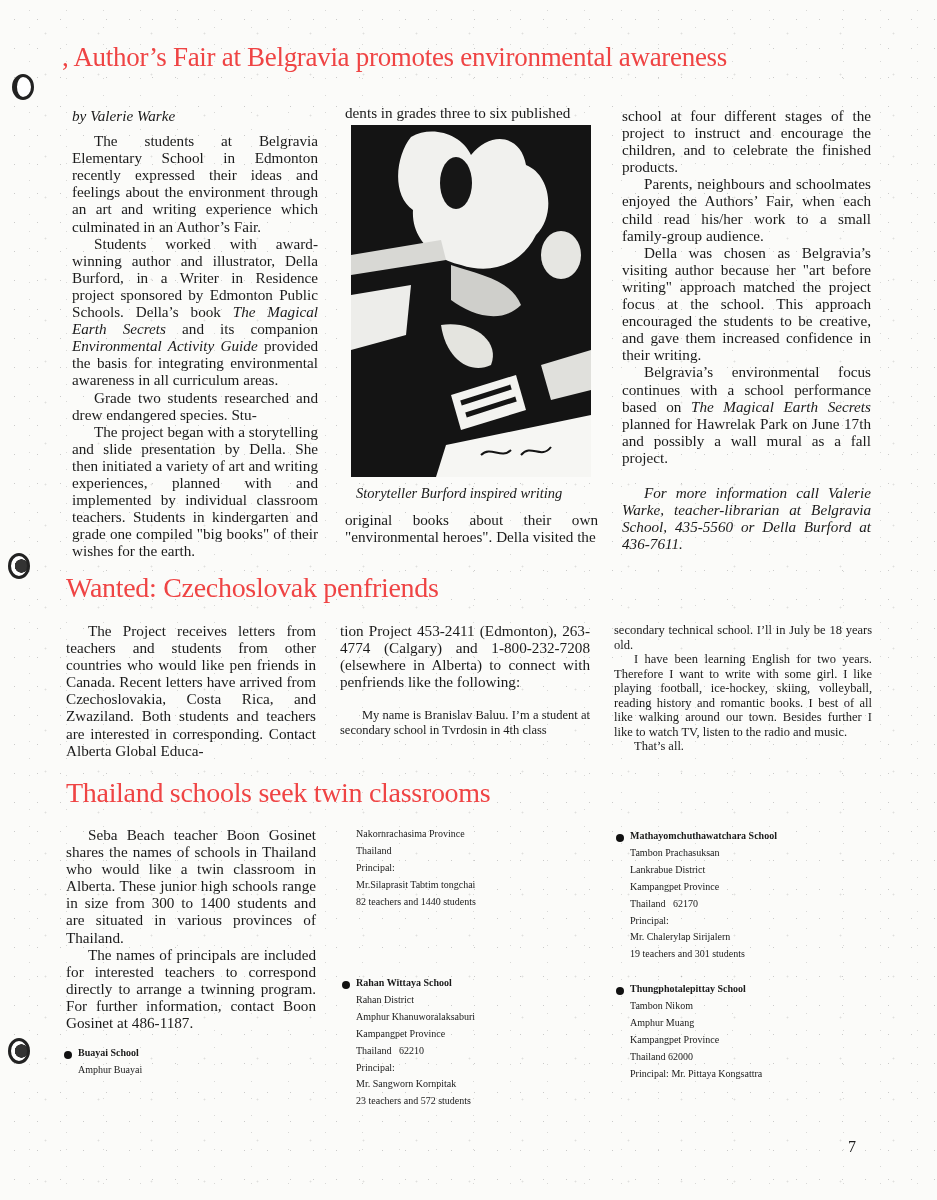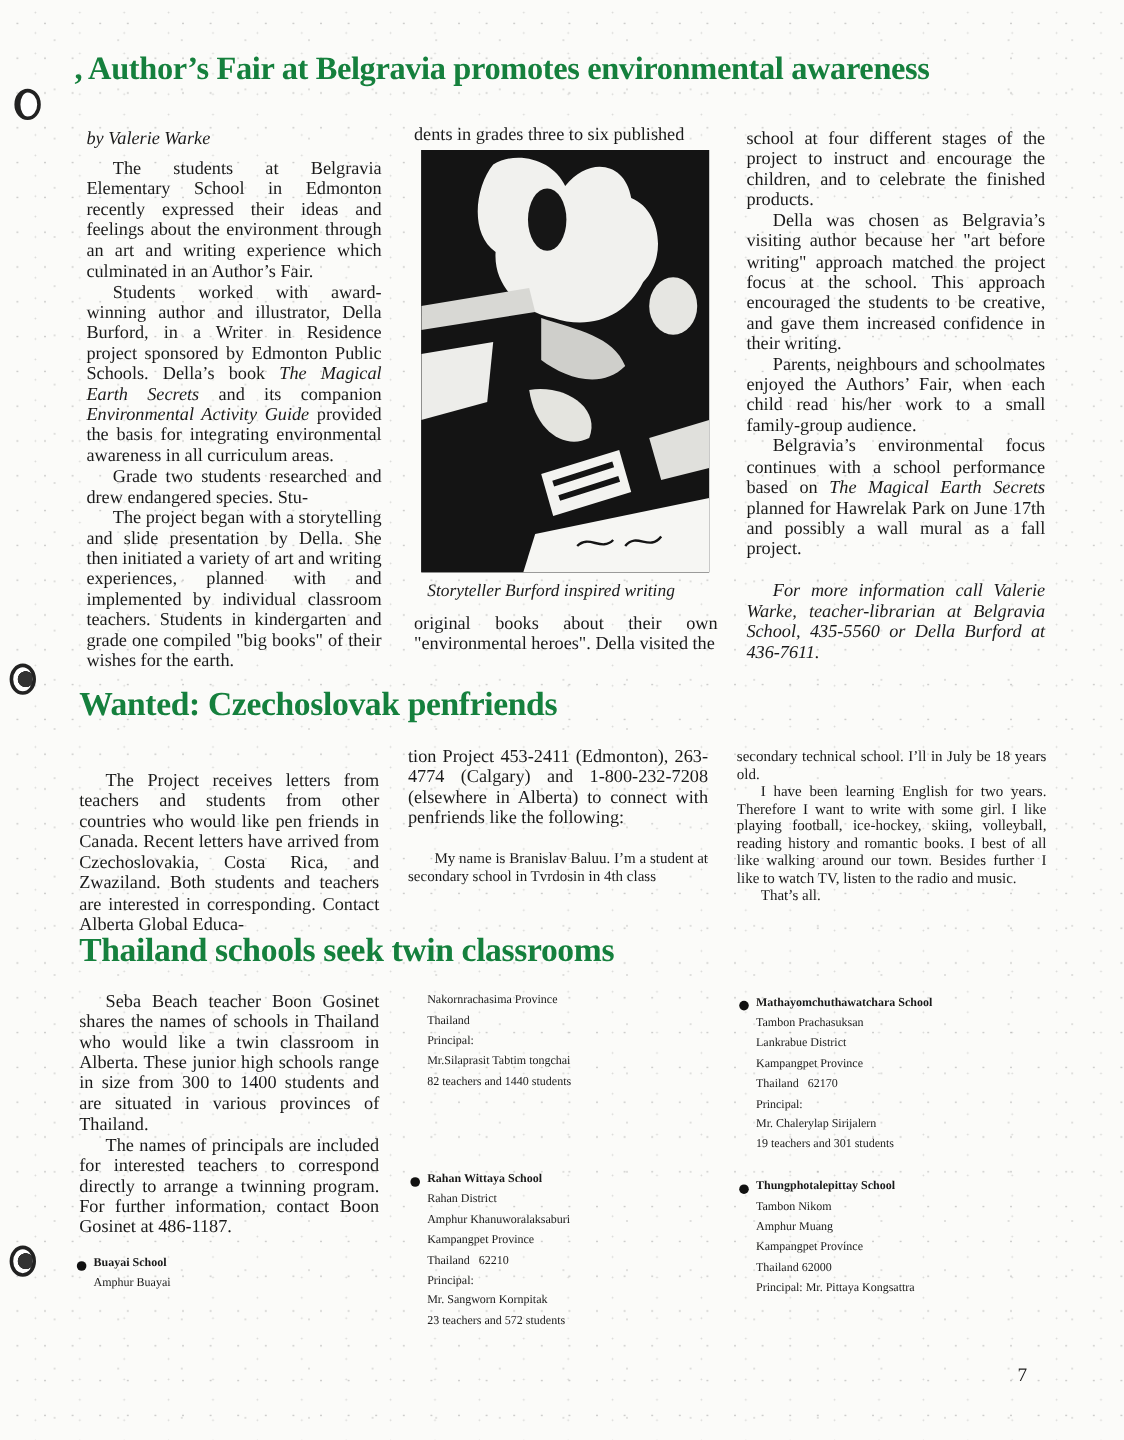--- a/index.html
+++ b/index.html
@@ -22,23 +22,23 @@
   .punch {
     position: absolute; width: 22px; height: 26px; border-radius: 50%;
     border: 3px solid #222; box-sizing: border-box;
     background: radial-gradient(circle at 65% 50%, #333 45%, #fff 48%);
   }
   .punch.p1 { left: 12px; top: 74px; background: #fff; border-width: 3px 3px 3px 5px; }
   .punch.p2 { left: 8px; top: 553px; }
   .punch.p3 { left: 8px; top: 1038px; }
 
   h1, h2 {
-    position: absolute; margin: 0; font-weight: bold;
+    position: absolute; margin: 0; font-weight: normal;
     font-family: "Liberation Serif", "DejaVu Serif", serif;
-    color: #15803d; white-space: nowrap; letter-spacing: -0.3px;
+    color: #ef4444; white-space: nowrap; letter-spacing: -0.3px;
   }
   h1 { left: 62px; top: 42px; font-size: 27px; }
   h2.h-czech { left: 66px; top: 572px; font-size: 28px; }
   h2.h-thai { left: 66px; top: 777px; font-size: 28px; }
 
   .col {
     position: absolute; font-size: 15.2px; line-height: 17.1px;
     text-align: justify; hyphens: manual;
   }
   .col p { margin: 0; text-indent: 22px; }
@@ -55,21 +55,21 @@
   .photo {
     position: absolute; left: 351px; top: 125px; width: 240px; height: 352px;
     background: #111; overflow: hidden;
   }
   .photo svg { width: 100%; height: 100%; display: block; }
   .caption {
     position: absolute; left: 356px; top: 485px; width: 240px;
     font-style: italic; font-size: 14.5px;
   }
 
-  .a2c1 { left: 66px; top: 642px; width: 250px; }
+  .a2c1 { left: 66px; top: 622px; width: 250px; }
   .a2c2 { left: 340px; top: 622px; width: 250px; }
   .a2c2 .letter { font-size: 12.5px; line-height: 14.5px; margin-top: 18px; }
   .a2c3 { left: 614px; top: 623px; width: 258px; font-size: 12.5px; line-height: 14.5px; }
   .a2c3 p { text-indent: 20px; }
 
   .a3c1 { left: 66px; top: 826px; width: 250px; }
   .school { position: absolute; font-size: 10px; line-height: 16.9px; }
   .school .line { display: block; white-space: nowrap; padding-left: 16px; }
   .school .name { font-weight: bold; position: relative; }
   .school .name::before {
@@ -127,22 +127,22 @@
   </svg>
 </div>
 <div class="caption">Storyteller Burford inspired writing</div>
 
 <div class="col a1c2bot">
   <p class="noindent">original books about their own "environmental heroes". Della visited the</p>
 </div>
 
 <div class="col a1c3">
   <p class="noindent">school at four different stages of the project to instruct and encourage the children, and to celebrate the finished products.</p>
+  <p>Parents, neighbours and schoolmates enjoyed the Authors’ Fair, when each child read his/her work to a small family-group audience.</p>
   <p>Della was chosen as Belgravia’s visiting author because her "art before writing" approach matched the project focus at the school. This approach encouraged the students to be creative, and gave them increased confidence in their writing.</p>
-  <p>Parents, neighbours and schoolmates enjoyed the Authors’ Fair, when each child read his/her work to a small family-group audience.</p>
   <p><span>Belgravia’s environmental focus continues with a school performance based on</span> <span class="italic">The Magical Earth Secrets</span> <span>planned for Hawrelak Park on June 17th and possibly a wall mural as a fall project.</span></p>
   <p class="contact">For more information call Valerie Warke, teacher-librarian at Belgravia School, 435-5560 or Della Burford at 436-7611.</p>
 </div>
 
 <h2 class="h-czech">Wanted: Czechoslovak penfriends</h2>
 
 <div class="col a2c1">
   <p>The Project receives letters from teachers and students from other countries who would like pen friends in Canada. Recent letters have arrived from Czechoslovakia, Costa Rica, and Zwaziland. Both students and teachers are interested in corresponding. Contact Alberta Global Educa-</p>
 </div>
 <div class="col a2c2">

